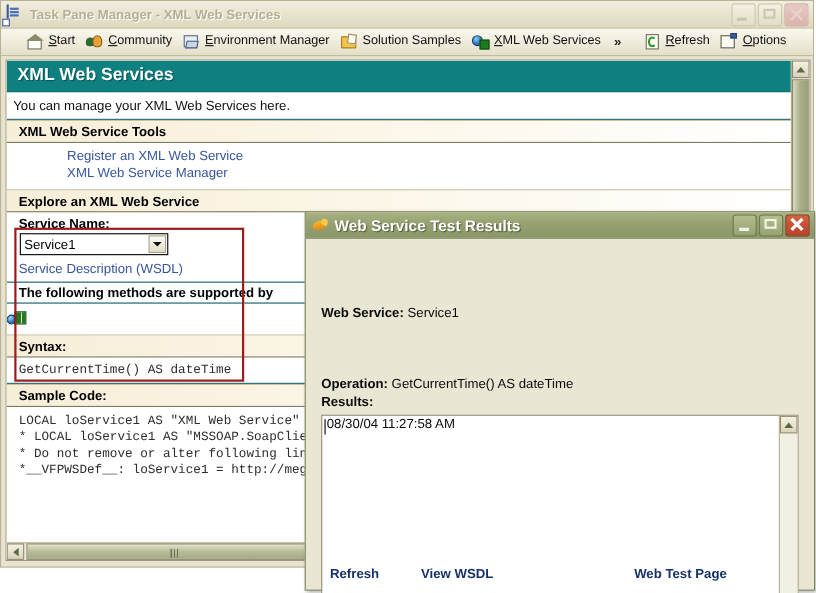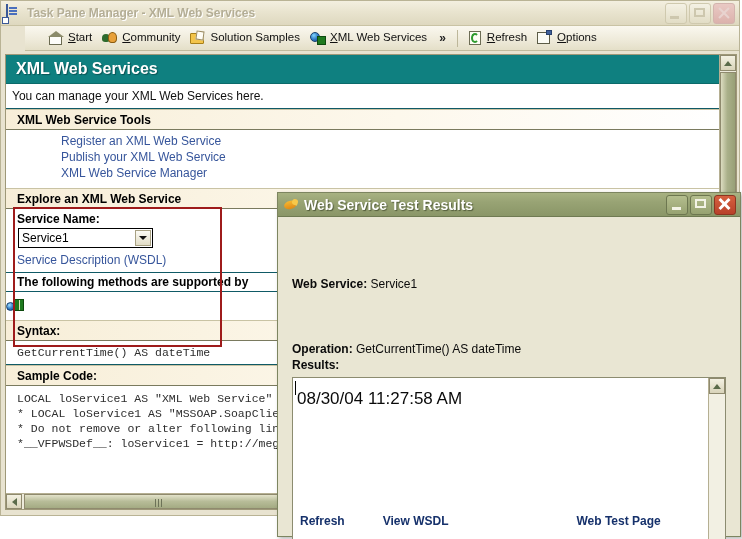--- a/index.html
+++ b/index.html
@@ -72,21 +72,20 @@
 
   
   .main-toolbar {
     height: 24px;
     background: linear-gradient(to bottom, #faf8ef 0%, #efebdb 55%, #e4dfc8 100%);
     border-bottom: 1px solid #c1bb9d;
     display: flex; align-items: center;
     padding: 0 19px;
     font-size: 11.5px; color: #101010;
     white-space: nowrap;
-    margin-left: 24px;
   }
   .tb-item {
     display: flex; align-items: center; gap: 4px;
     padding: 2px 6px 2px 4px; height: 20px;
     box-sizing: border-box;
   }
   .tb-item .lbl { line-height: 1; }
   .tb-item .lbl u { text-decoration: underline; }
   .tb-sep { width: 1px; height: 17px; background: #bdb79a; margin: 0 5px; }
   .tb-chev { padding: 0 6px; font-weight: bold; font-size: 12px; color: #222; }
@@ -381,22 +380,22 @@
   .dlg-results-lbl { font-size: 12px; font-weight: bold; color:#0b0b0b; }
   .result-box {
     position: relative;
     margin-top: 5px;
     height: 209px;
     background: #ffffff;
     border: 1px solid #8c8c70;
     box-sizing: border-box;
   }
   .result-text {
-    position: absolute; left: 4px; top: 11px;
-    font-size: 17px; color: #0a0a0a;
+    position: absolute; left: 4px; top: 0;
+    font-size: 12px; color: #0a0a0a;
     font-family: "Liberation Sans", sans-serif;
     white-space: pre;
   }
   .caret {
     position:absolute; left: 2px; top: 3px; width: 1px; height: 14px; background: #000;
   }
   .res-vscroll {
     position:absolute; right:0; top:0; bottom:0; width: 17px;
     background: #f2f0e3; border-left: 1px solid #b5af92; box-sizing: border-box;
   }
@@ -440,20 +439,24 @@
     <div class="main-toolbar">
       <div class="tb-item">
         <span class="ic ic-home"></span>
         <span class="lbl"><u>S</u>tart</span>
       </div>
       <div class="tb-item">
         <span class="ic ic-people"></span>
         <span class="lbl"><u>C</u>ommunity</span>
       </div>
       <div class="tb-item">
+        <span class="ic ic-env"></span>
+        <span class="lbl"><u>E</u>nvironment Manager</span>
+      </div>
+      <div class="tb-item">
         <span class="ic ic-folder"></span>
         <span class="lbl">Solution Samples</span>
       </div>
       <div class="tb-item">
         <span class="ic ic-globe"></span>
         <span class="lbl"><u>X</u>ML Web Services</span>
       </div>
       <div class="tb-chev">»</div>
       <div class="tb-sep"></div>
       <div class="tb-item">
@@ -472,21 +475,20 @@
 
         <div class="pane-banner">
           <span>XML Web Services</span>
         </div>
 
         <div class="pane-desc">You can manage your XML Web Services here.</div>
 
         <div class="sec-header">XML Web Service Tools</div>
         <div class="link-list">
           <a class="ws-link" href="#">Register an XML Web Service</a>
-          <a class="ws-link" href="#">Publish your XML Web Service</a>
           <a class="ws-link" href="#">XML Web Service Manager</a>
         </div>
 
         <div class="explore-head">Explore an XML Web Service</div>
 
         <div class="field-label">Service Name:</div>
 
         <div class="combo">
           <span class="val">Service1</span>
           <span class="arrow"></span>

